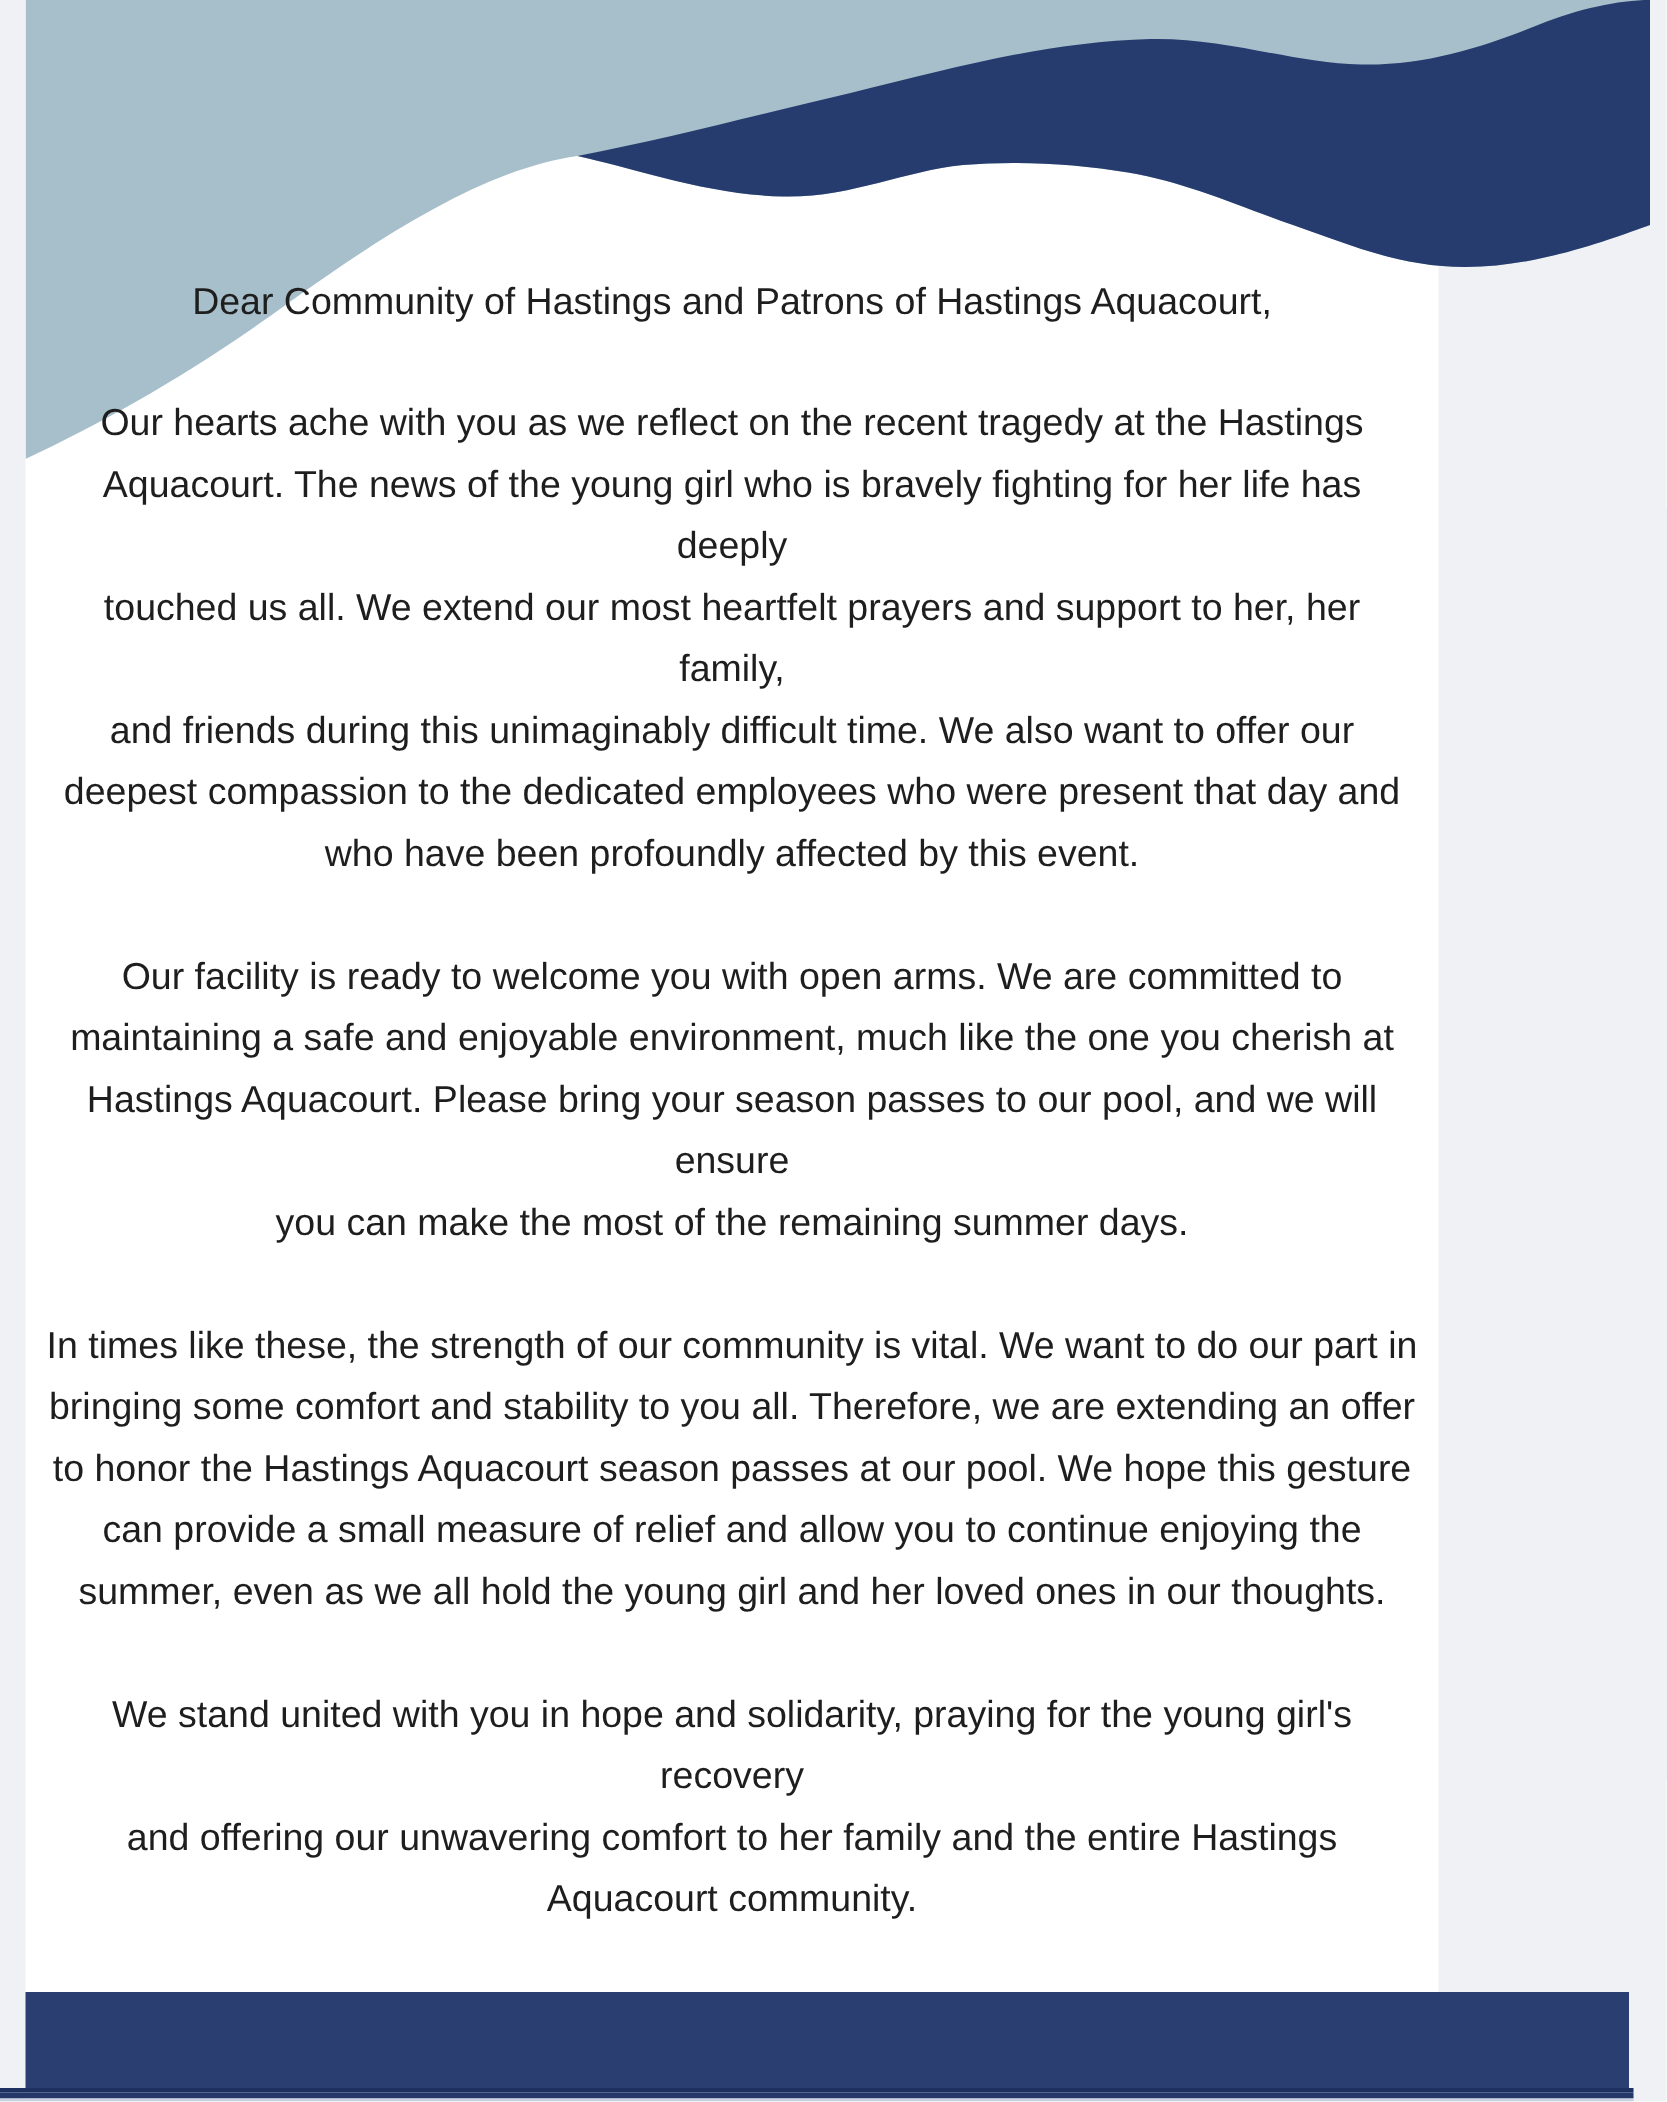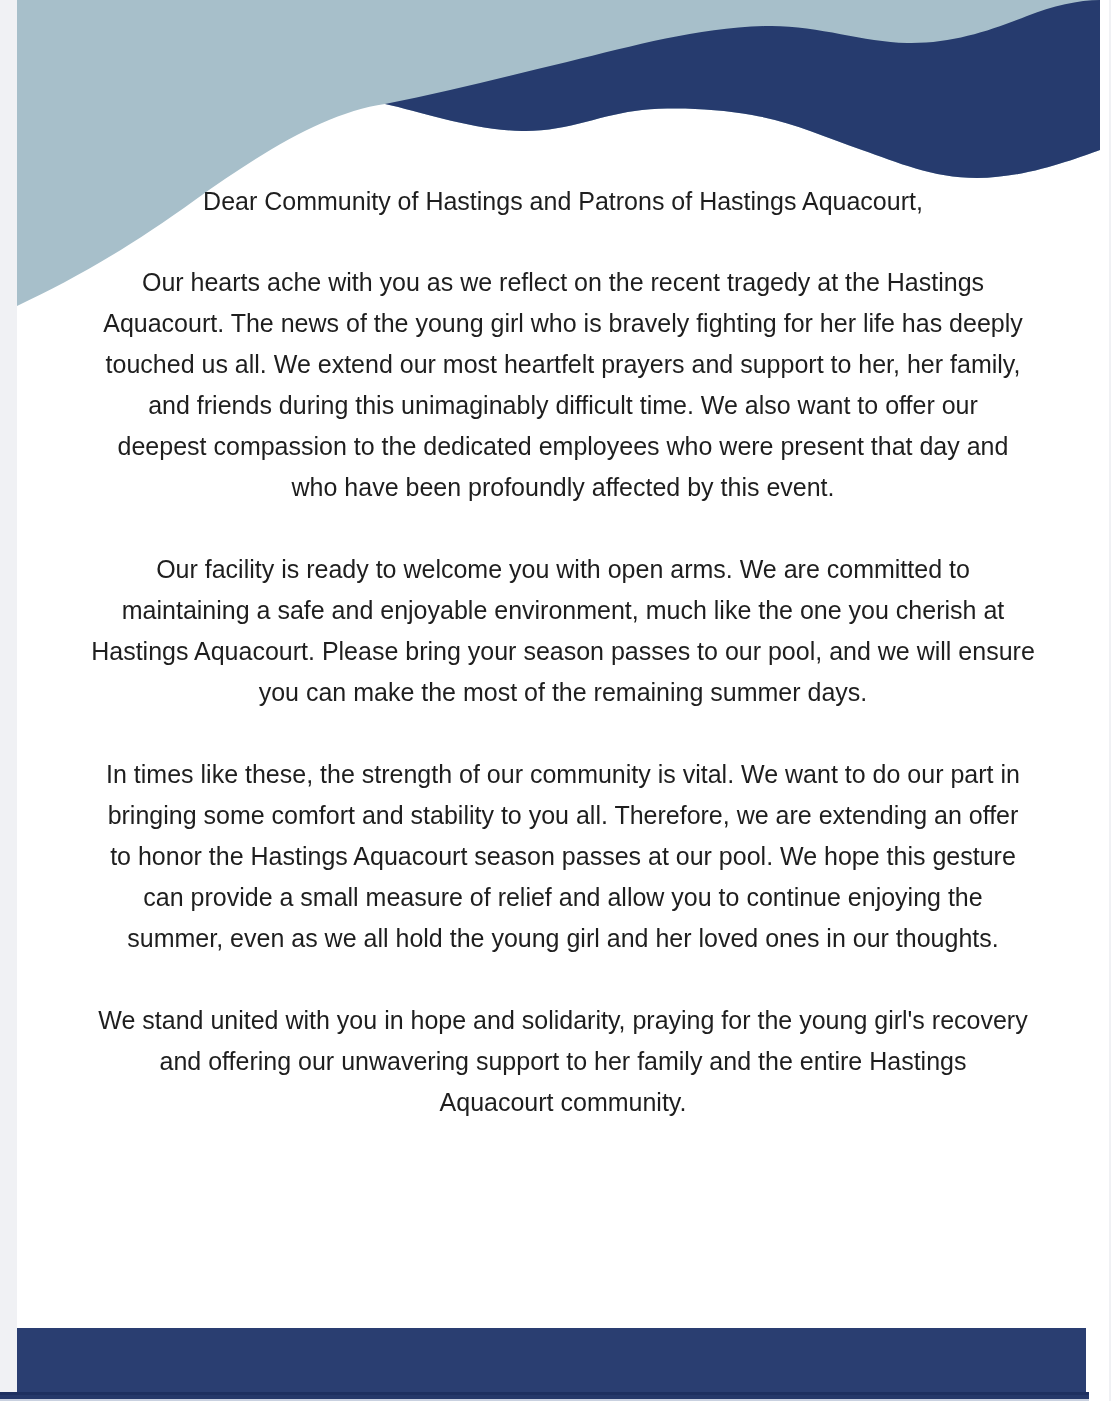--- a/index.html
+++ b/index.html
@@ -9,21 +9,21 @@
     width: 1111px;
     height: 1401px;
     background: #f0f1f4;
     overflow: hidden;
     font-family: "Liberation Sans", sans-serif;
   }
   .page {
     position: absolute;
     left: 17px;
     top: 0;
-    width: 1092px;
+    width: 942px;
     height: 1401px;
     background: #ffffff;
     padding-left: 32px;
   }
   .wave {
     position: absolute;
     top: 0;
     left: 0;
     width: 1083px;
     height: 330px;
@@ -117,21 +117,21 @@
       <p class="para">Our facility is ready to welcome you with open arms. We are committed to
 maintaining a safe and enjoyable environment, much like the one you cherish at
 Hastings Aquacourt. Please bring your season passes to our pool, and we will ensure
 you can make the most of the remaining summer days.</p>
       <p class="para">In times like these, the strength of our community is vital. We want to do our part in
 bringing some comfort and stability to you all. Therefore, we are extending an offer
 to honor the Hastings Aquacourt season passes at our pool. We hope this gesture
 can provide a small measure of relief and allow you to continue enjoying the
 summer, even as we all hold the young girl and her loved ones in our thoughts.</p>
       <p class="para">We stand united with you in hope and solidarity, praying for the young girl's recovery
-and offering our unwavering support to her family and the entire Hastings
+and offering our unwavering comfort to her family and the entire Hastings
 Aquacourt community.</p>
     </div>
 
     <div class="footer-bar"></div>
   </div>
 
   <div class="footer-line"></div>
   <div class="footer-strip"></div>
   <div class="footer-edge"></div>
 </div>

